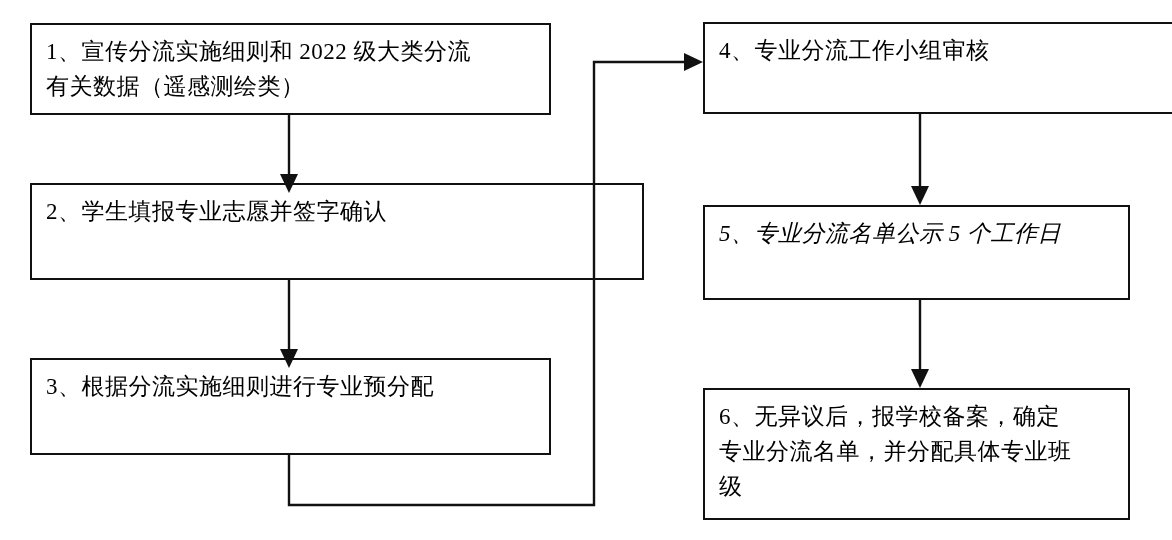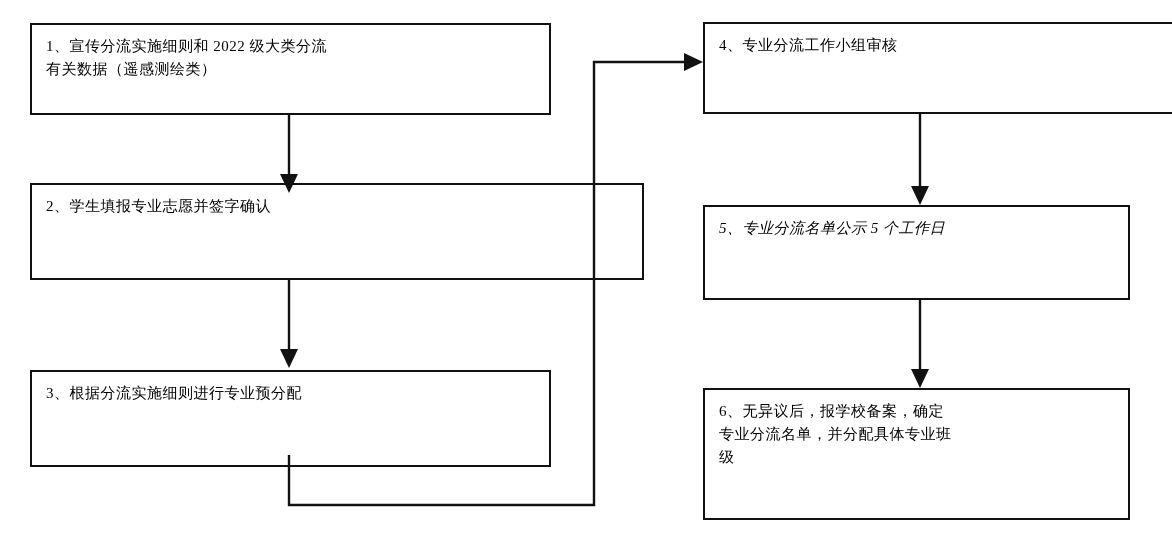--- a/index.html
+++ b/index.html
@@ -18,30 +18,30 @@
     background: #ffffff;
     overflow: hidden;
   }
   .flow-box {
     position: absolute;
     box-sizing: border-box;
     border: 2px solid #111111;
     background: #ffffff;
     padding: 10px 14px 8px 14px;
     color: #000000;
-    font-size: 15px;
+    font-size: 23px;
     line-height: 1.52;
     letter-spacing: 0.5px;
     text-align: left;
     white-space: pre-wrap;
     overflow: hidden;
   }
   #box-1 { left: 30px;  top: 23px;  width: 521px; height: 92px; }
   #box-2 { left: 30px;  top: 183px; width: 614px; height: 97px; }
-  #box-3 { left: 30px;  top: 358px; width: 521px; height: 97px; margin-top: 12px; }
+  #box-3 { left: 30px;  top: 358px; width: 521px; height: 97px; }
   #box-4 { left: 703px; top: 22px;  width: 486px; height: 92px; }
   #box-5 { left: 703px; top: 205px; width: 427px; height: 95px; font-style: italic; }
   #box-6 { left: 703px; top: 388px; width: 427px; height: 132px; }
 
   svg#connectors {
     position: absolute;
     left: 0;
     top: 0;
     width: 1172px;
     height: 540px;

